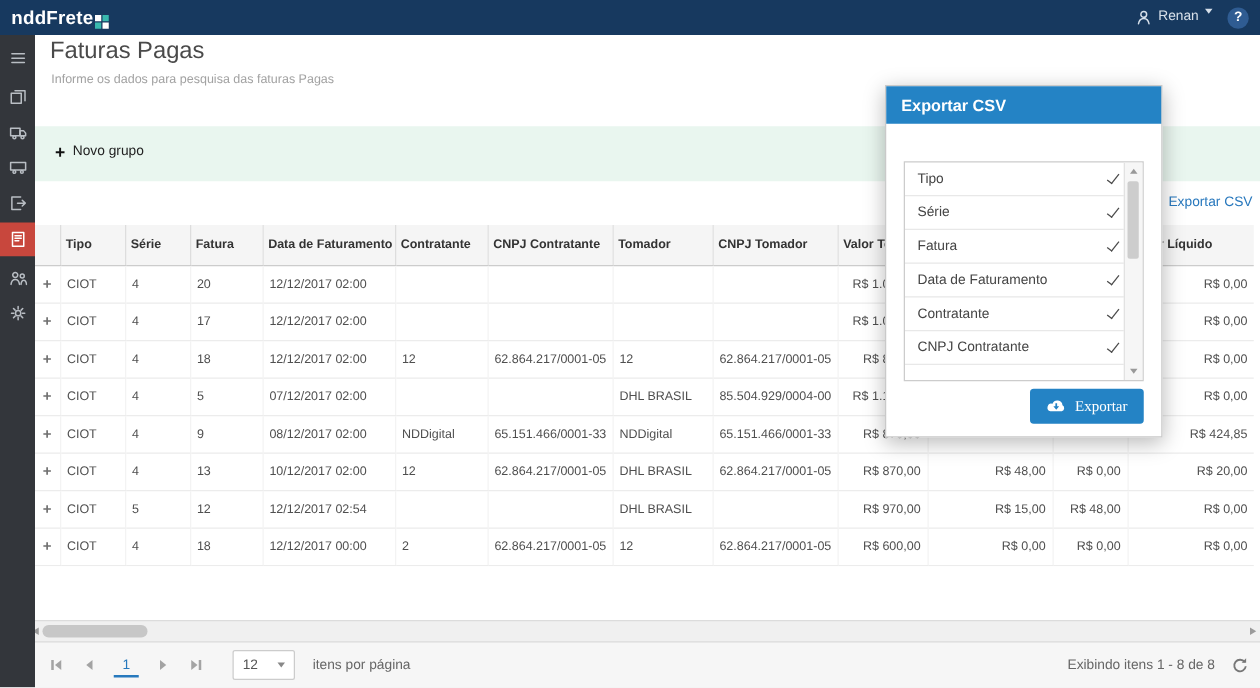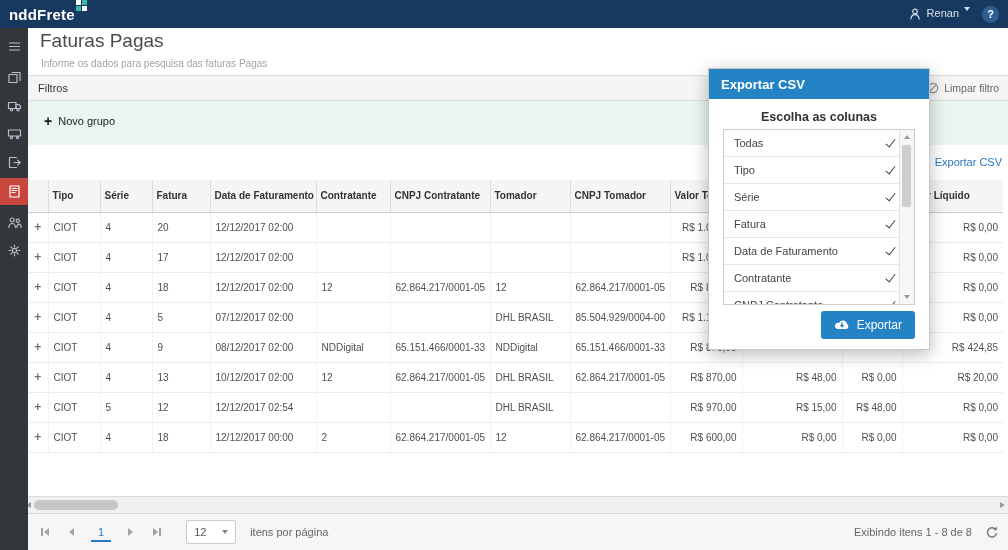--- a/index.html
+++ b/index.html
@@ -1,20 +1,20 @@
 <!DOCTYPE html>
 <html><head>
 <meta charset="utf-8">
 <style>
   html,body{margin:0;padding:0;background:#e9e9e9;font-family:"Liberation Sans",sans-serif;}
   #app{position:relative;width:1008px;height:550px;overflow:hidden;background:#fff;}
 
   
   .topbar{position:absolute;top:0;left:0;width:1008px;height:28px;background:#17395f;display:flex;align-items:center;justify-content:space-between;padding:0 9px;box-sizing:border-box;z-index:10;}
-  .brand{display:flex;align-items:flex-start;gap:1px;cursor:pointer;}
+  .brand{display:flex;align-items:flex-end;gap:1px;cursor:pointer;}
   .brand-text{color:#fff;font-size:15px;font-weight:bold;letter-spacing:.2px;}
   .brand-mark{display:inline-grid;grid-template-columns:5px 5px;grid-gap:1px;margin-top:-6px;}
   .brand-mark i{width:5px;height:5px;background:#fff;}
   .brand-mark i:nth-child(2),.brand-mark i:nth-child(3){background:#39b9ae;}
   .topbar-right{display:flex;align-items:center;gap:12px;}
   .user-menu{display:flex;gap:5px;color:#d7e0ea;font-size:11px;cursor:pointer;}
   .caret{width:0;height:0;border-left:3.5px solid transparent;border-right:3.5px solid transparent;border-top:4px solid #d7e0ea;}
   .help-btn{width:17px;height:17px;border-radius:50%;background:#2f5c92;color:#fff;font-size:11px;font-weight:bold;display:flex;align-items:center;justify-content:center;cursor:pointer;}
 
   
@@ -74,21 +74,21 @@
   .modal-header{height:30px;background:#2483c5;color:#fff;font-size:13px;font-weight:bold;display:flex;align-items:center;padding:0 12px;cursor:default;}
   .modal-prompt{margin-top:11px;text-align:center;font-size:12.5px;font-weight:bold;color:#333;}
   .option-box{position:absolute;left:14px;top:60px;width:192px;height:176px;border:1px solid #ccc;box-sizing:border-box;overflow:hidden;background:#fff;}
   .option-box ul{list-style:none;margin:0;padding:0;}
   .option-box li{height:26px;line-height:26px;border-bottom:1px solid #e8e8e8;padding:0 34px 0 10px;font-size:11px;color:#444;position:relative;cursor:pointer;white-space:nowrap;overflow:hidden;}
   .check{position:absolute;right:21px;top:7px;width:4px;height:9px;border-right:1.6px solid #4a4a4a;border-bottom:1.6px solid #4a4a4a;transform:rotate(38deg);}
   .vscroll{position:absolute;right:0;top:0;bottom:0;width:15px;background:#f6f6f6;border-left:1px solid #e2e2e2;box-sizing:border-box;}
   .vscroll .up{position:absolute;top:5px;left:4px;width:0;height:0;border-left:3px solid transparent;border-right:3px solid transparent;border-bottom:4px solid #999;}
   .vscroll .down{position:absolute;bottom:5px;left:4px;width:0;height:0;border-left:3px solid transparent;border-right:3px solid transparent;border-top:4px solid #999;}
   .vthumb{position:absolute;left:2px;top:15px;width:9px;height:62px;background:#cdcdcd;border-radius:2px;cursor:pointer;}
-  .export-btn{position:absolute;right:14px;bottom:10px;height:28px;background:#2483c5;color:#fff;border:none;border-radius:3px;display:flex;align-items:center;gap:7px;padding:0 13px;font-size:12px;cursor:pointer;font-family:Liberation Sans, sans-serif;text-align:right;}
+  .export-btn{position:absolute;right:14px;bottom:10px;height:28px;background:#2483c5;color:#fff;border:none;border-radius:3px;display:flex;align-items:center;gap:7px;padding:0 13px;font-size:12px;cursor:pointer;font-family:Liberation Serif, serif;text-align:right;}
 </style>
 </head>
 <body>
 
 <div id="app">
 
   <header class="topbar">
     <div class="brand">
       <span class="brand-text">nddFrete</span>
       <span class="brand-mark">
@@ -163,30 +163,20 @@
           <circle cx="7.5" cy="7.5" r="2.1"></circle>
           <path d="M7.5 2.2v1.9M7.5 10.9v1.9M2.2 7.5h1.9M10.9 7.5h1.9M3.8 3.8l1.3 1.3M9.9 9.9l1.3 1.3M11.2 3.8L9.9 5.1M5.1 9.9l-1.3 1.3"></path>
         </svg>
     </div>
   </nav>
 
   <main class="content">
     <h1 class="page-title">Faturas Pagas</h1>
     <p class="subtitle">Informe os dados para pesquisa das faturas Pagas</p>
 
-    <div class="filters-bar">
-      <span class="filters-title">Filtros</span>
-      <button class="clear-filter">
-        <svg width="12" height="12" viewBox="0 0 12 12">
-            <circle cx="6" cy="6" r="4.6" fill="none" stroke="#8f8f8f" stroke-width="1.2"></circle>
-            <path d="M2.8 9.2L9.2 2.8" stroke="#8f8f8f" stroke-width="1.2"></path>
-          </svg>
-        <span>Limpar filtro</span>
-      </button>
-    </div>
 
     <div class="new-group-strip">
       <span class="new-group">
         <b>+</b>
         <span>Novo grupo</span>
       </span>
     </div>
 
     <a class="export-link">
       <svg width="16" height="12" viewBox="0 0 16 12">
@@ -393,24 +383,22 @@
             </svg>
         </span>
       </div>
     </div>
   </main>
 
   <div class="modal">
     <div class="modal-header">
       <span>Exportar CSV</span>
     </div>
-    <div class="modal-prompt">Escolha as colunas</div>
     <div class="option-box">
       <ul>
-          <li><span>Todas</span><span class="check"></span></li>
           <li><span>Tipo</span><span class="check"></span></li>
           <li><span>Série</span><span class="check"></span></li>
           <li><span>Fatura</span><span class="check"></span></li>
           <li><span>Data de Faturamento</span><span class="check"></span></li>
           <li><span>Contratante</span><span class="check"></span></li>
           <li><span>CNPJ Contratante</span><span class="check"></span></li>
         </ul>
       <div class="vscroll">
         <i class="up"></i>
         <span class="vthumb"></span>

